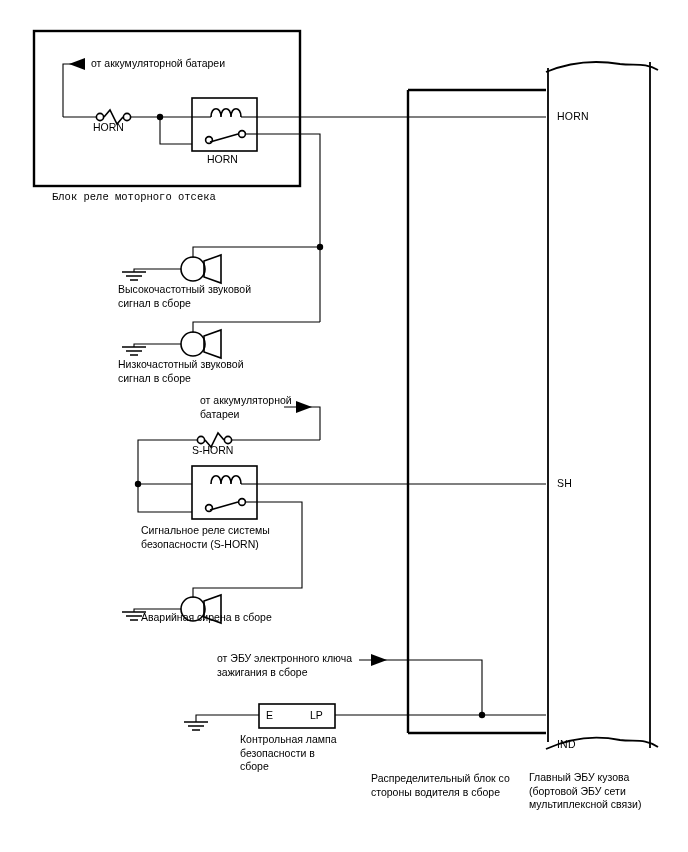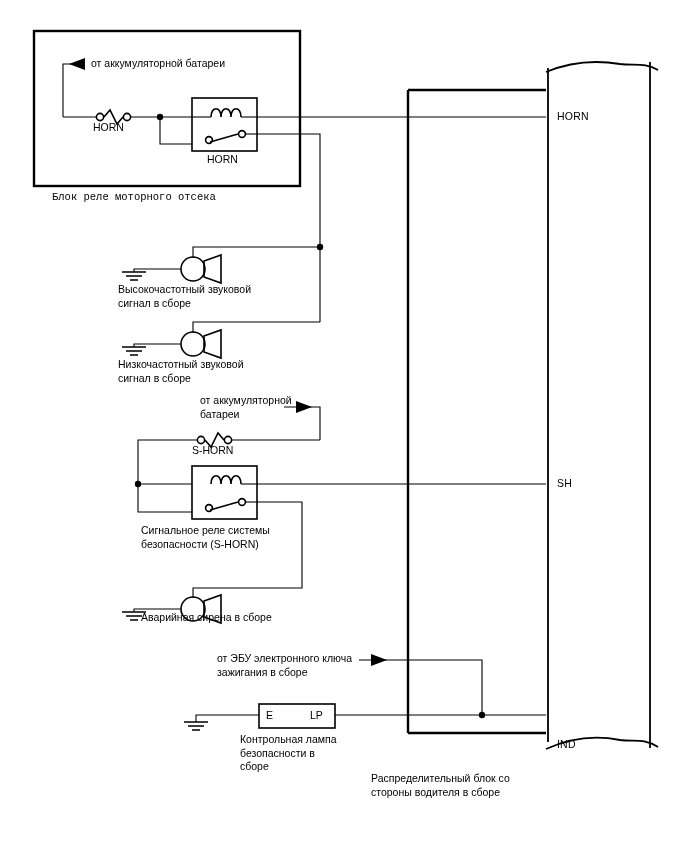--- a/index.html
+++ b/index.html
@@ -160,20 +160,23 @@
 
   <div class="lbl" style="left:310px;top:709px;">LP</div>
 
   <div class="lbl" style="left:240px;top:733px;">Контрольная лампа
 безопасности в
 сборе</div>
 
   <div class="lbl" style="left:371px;top:740px;margin-top:32px;">Распределительный блок со
 стороны водителя в сборе</div>
 
+  <div class="lbl" style="left:529px;top:771px;">Главный ЭБУ кузова
+(бортовой ЭБУ сети
+мультиплексной связи)</div>
 
   <div class="lbl lbl-mono" style="left:557px;top:110px;">HORN</div>
 
   <div class="lbl lbl-mono" style="left:557px;top:477px;">SH</div>
 
   <div class="lbl lbl-mono" style="left:557px;top:708px;margin-top:30px;">IND</div>
 
 </div>
 
 </body></html>

